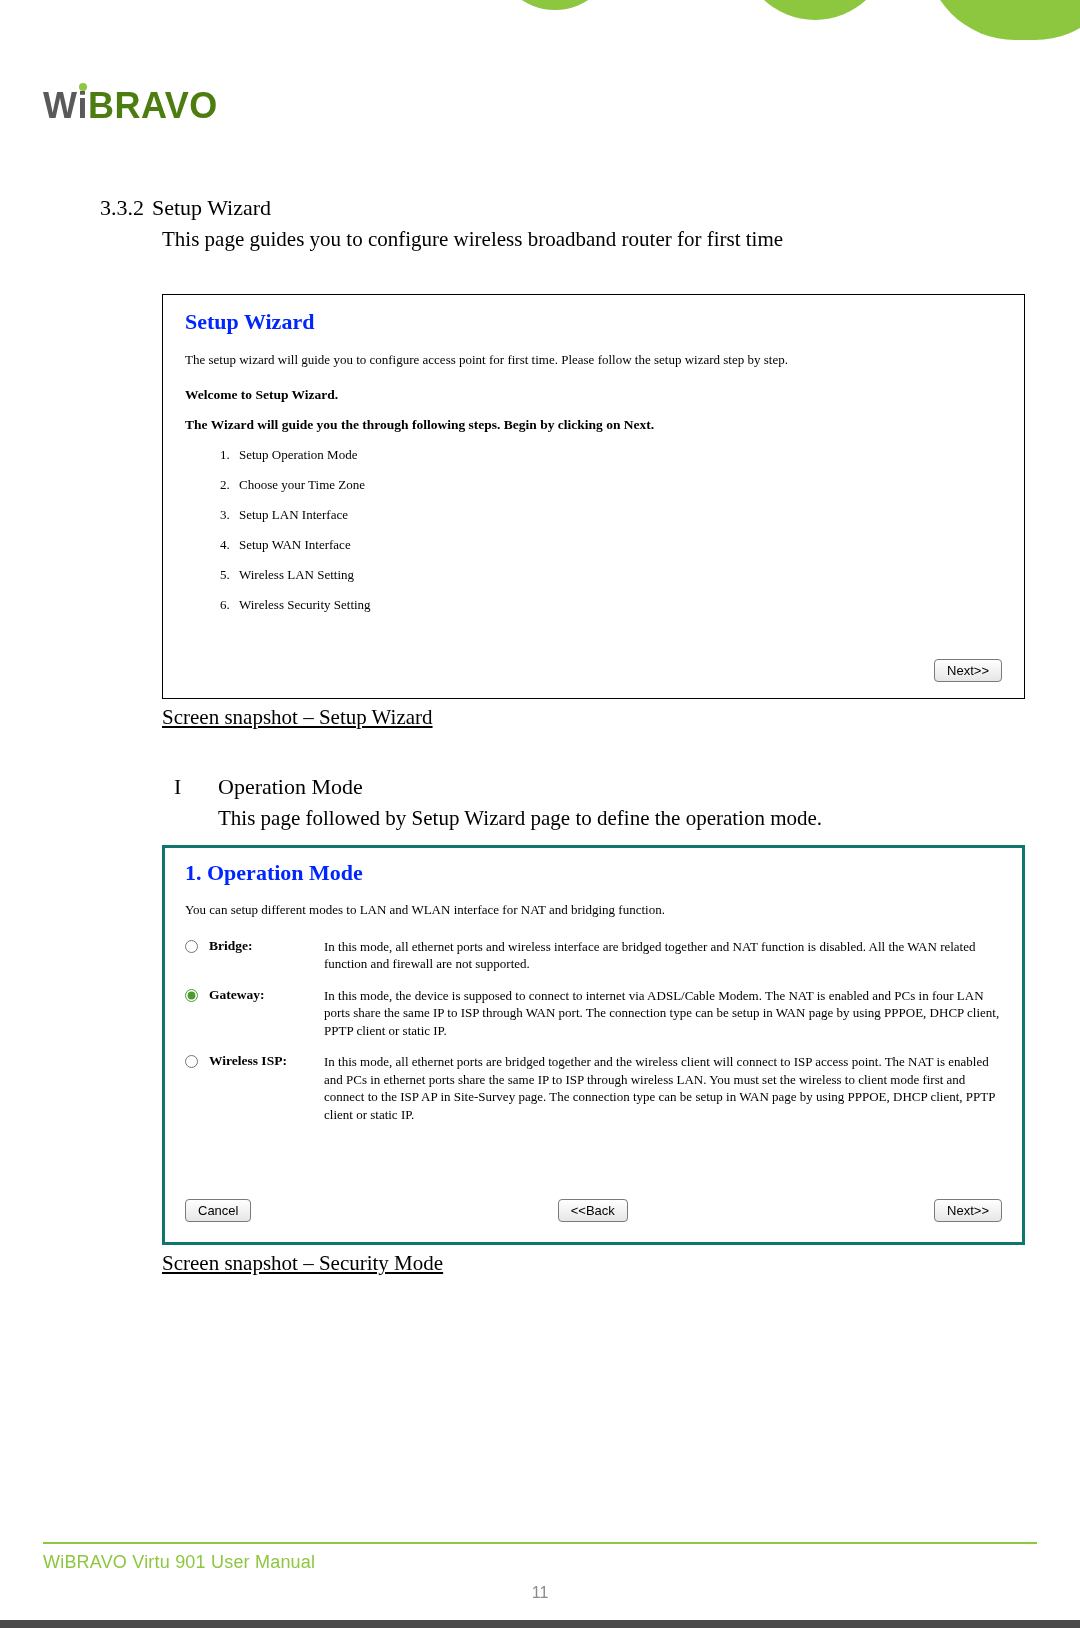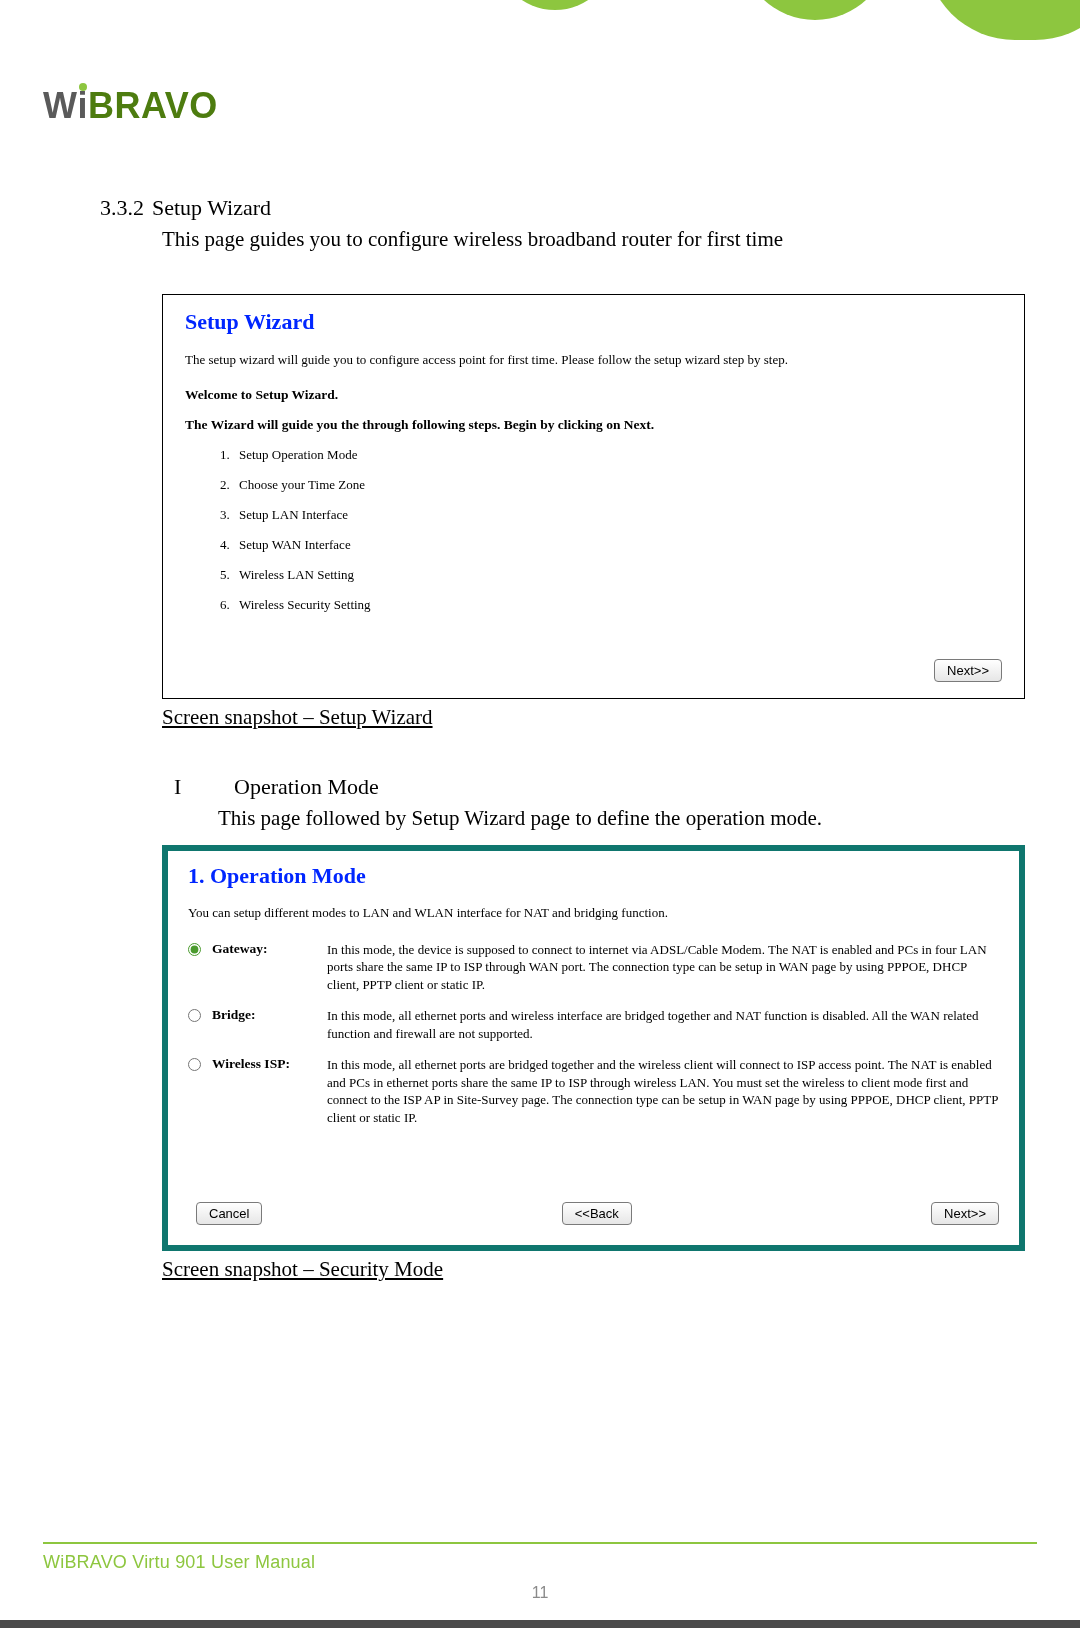--- a/index.html
+++ b/index.html
@@ -34,31 +34,31 @@
   .sec-desc { margin-left: 62px; margin-top: 6px; font-size: 21px; }
 
   .wizard-box { margin-left: 62px; margin-top: 42px; border: 1px solid #000; background: #fff; padding: 10px 22px 14px 22px; font-family: "Times New Roman", Times, serif; }
   .wizard-title { color: #0026ff; font-family: "Times New Roman", Times, serif; font-weight: bold; font-size: 22px; margin-top: 4px; margin-bottom: 16px; }
   .wizard-intro { font-size: 13px; margin-bottom: 18px; line-height: 1.35; }
   .wizard-welcome { font-size: 13.5px; font-weight: bold; margin-bottom: 14px; }
   .wizard-guide { font-size: 13.5px; font-weight: bold; margin-bottom: 10px; }
   .wizard-list { margin-left: 48px; font-size: 13px; list-style: decimal; }
   .wizard-list li { margin: 14px 0; padding-left: 6px; }
   .wizard-button-row { display: flex; justify-content: flex-end; margin-top: 46px; margin-bottom: 2px; }
-  .ui-btn { font-family: Arial, sans-serif; font-size: 13px; padding: 3px 12px; border: 1px solid #7a7a7a; border-radius: 4px; background: linear-gradient(#ffffff,#e6e6e6); cursor: pointer; margin-left: 8px; }
+  .ui-btn { font-family: Arial, sans-serif; font-size: 13px; padding: 3px 12px; border: 1px solid #7a7a7a; border-radius: 4px; background: linear-gradient(#ffffff,#e6e6e6); cursor: pointer; }
 
   .caption { margin-left: 62px; margin-top: 6px; font-size: 21px; text-decoration: underline; }
 
   .sub-row { display: flex; margin-left: 74px; margin-top: 44px; }
   .sub-letter { width: 44px; font-size: 22px; }
-  .sub-title { font-size: 22px; margin-left: 16px; }
+  .sub-title { font-size: 22px; }
   .sub-desc { margin-left: 118px; margin-top: 6px; font-size: 21px; }
 
   
-  .opmode-box { margin-left: 62px; margin-top: 14px; border: 6px solid #0f766e; padding: 10px 20px 14px 20px; }
+  .opmode-box { margin-left: 62px; margin-top: 14px; border: 3px solid #0f766e; padding: 10px 20px 14px 20px; }
   .op-title { color: #0026ff; font-weight: bold; font-size: 22px; margin-top: 2px; margin-bottom: 16px; }
   .op-intro { font-size: 13px; margin-bottom: 20px; }
   .op-row { display: flex; align-items: flex-start; margin-bottom: 14px; }
   .op-radio { width: 24px; padding-top: 1px; }
   .op-radio input { accent-color: #4b9b2e; }
   .op-label { width: 115px; font-size: 13.5px; font-weight: bold; padding-top: 0; }
   .op-text { flex: 1; font-size: 13px; line-height: 1.35; }
   .op-buttons { display: flex; justify-content: space-between; gap: 0; margin-top: 76px; margin-bottom: 6px; }
 
   
@@ -116,29 +116,29 @@
     <div class="sub-letter">I</div>
     <div class="sub-title">Operation Mode</div>
   </div>
   <div class="sub-desc">This page followed by Setup Wizard page to define the operation mode.</div>
 
   <div class="opmode-box">
     <div class="op-title">1. Operation Mode</div>
     <div class="op-intro">You can setup different modes to LAN and WLAN interface for NAT and bridging function.</div>
 
     <div class="op-row">
+      <div class="op-radio"><input type="radio" name="opmode" style=""></div>
+      <div class="op-label">Bridge:</div>
+      <div class="op-text">In this mode, all ethernet ports and wireless interface are bridged together and NAT function is disabled. All the WAN related function and firewall are not supported.</div>
+    </div>
+
+    <div class="op-row">
       <div class="op-radio"><input type="radio" name="opmode" checked="" style=""></div>
       <div class="op-label">Gateway:</div>
       <div class="op-text">In this mode, the device is supposed to connect to internet via ADSL/Cable Modem. The NAT is enabled and PCs in four LAN ports share the same IP to ISP through WAN port. The connection type can be setup in WAN page by using PPPOE, DHCP client, PPTP client or static IP.</div>
-    </div>
-
-    <div class="op-row">
-      <div class="op-radio"><input type="radio" name="opmode" style=""></div>
-      <div class="op-label">Bridge:</div>
-      <div class="op-text">In this mode, all ethernet ports and wireless interface are bridged together and NAT function is disabled. All the WAN related function and firewall are not supported.</div>
     </div>
 
     <div class="op-row">
       <div class="op-radio"><input type="radio" name="opmode" style=""></div>
       <div class="op-label">Wireless ISP:</div>
       <div class="op-text">In this mode, all ethernet ports are bridged together and the wireless client will connect to ISP access point. The NAT is enabled and PCs in ethernet ports share the same IP to ISP through wireless LAN. You must set the wireless to client mode first and connect to the ISP AP in Site-Survey page. The connection type can be setup in WAN page by using PPPOE, DHCP client, PPTP client or static IP.</div>
     </div>
 
     <div class="op-buttons">
       <button class="ui-btn">Cancel</button>

